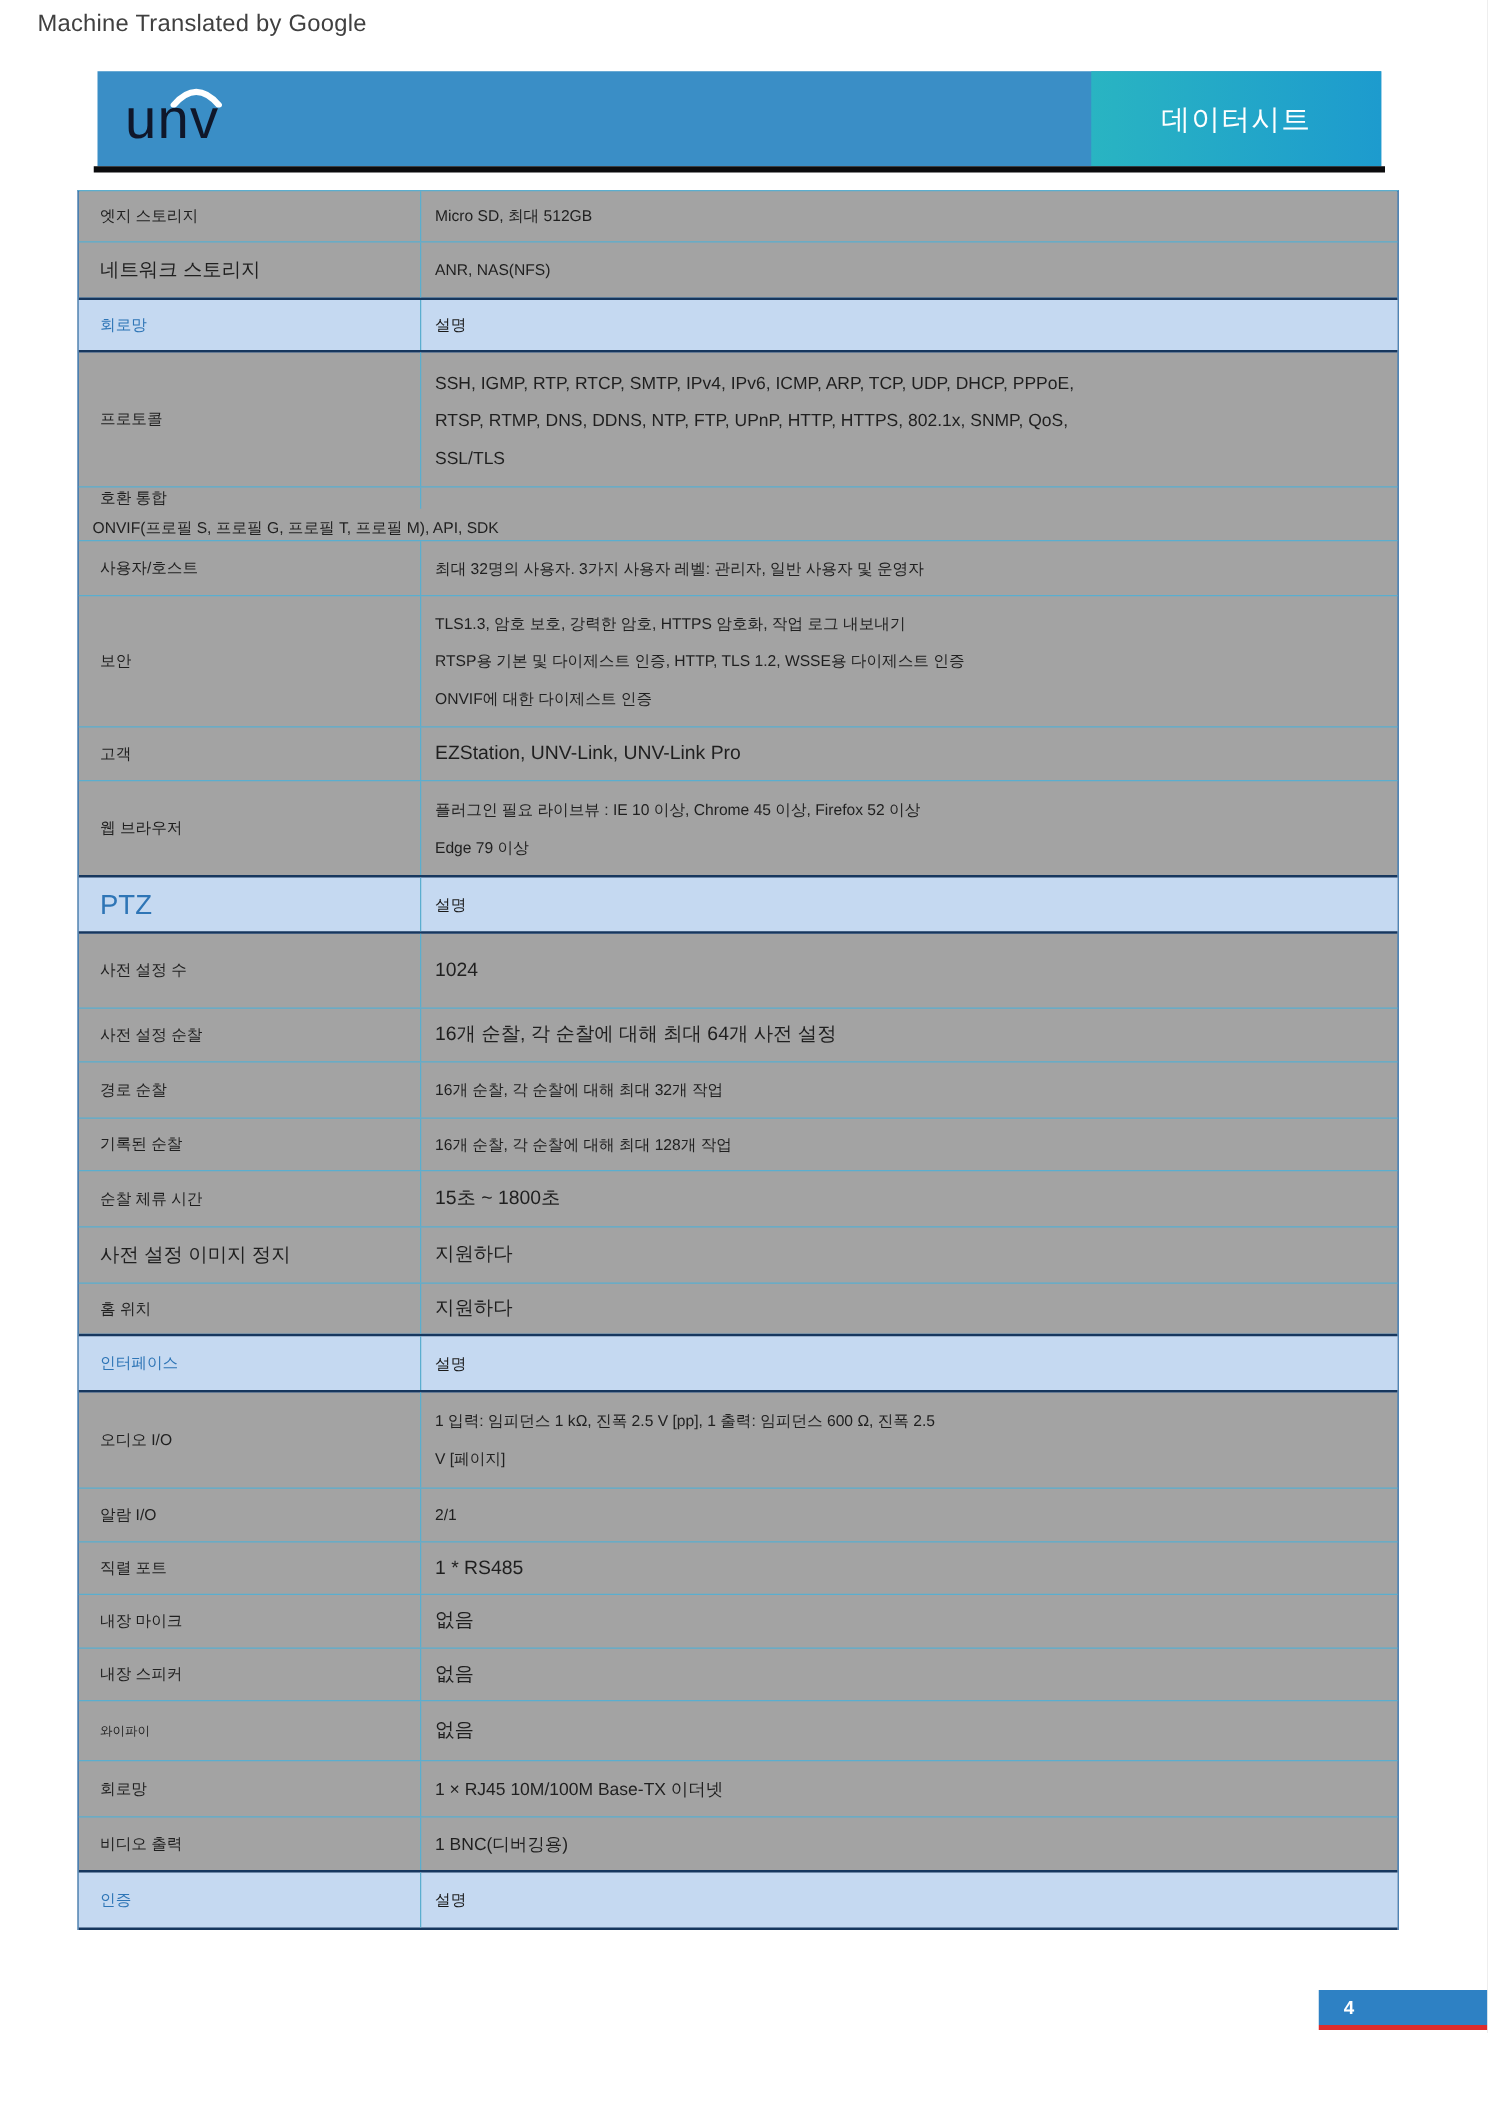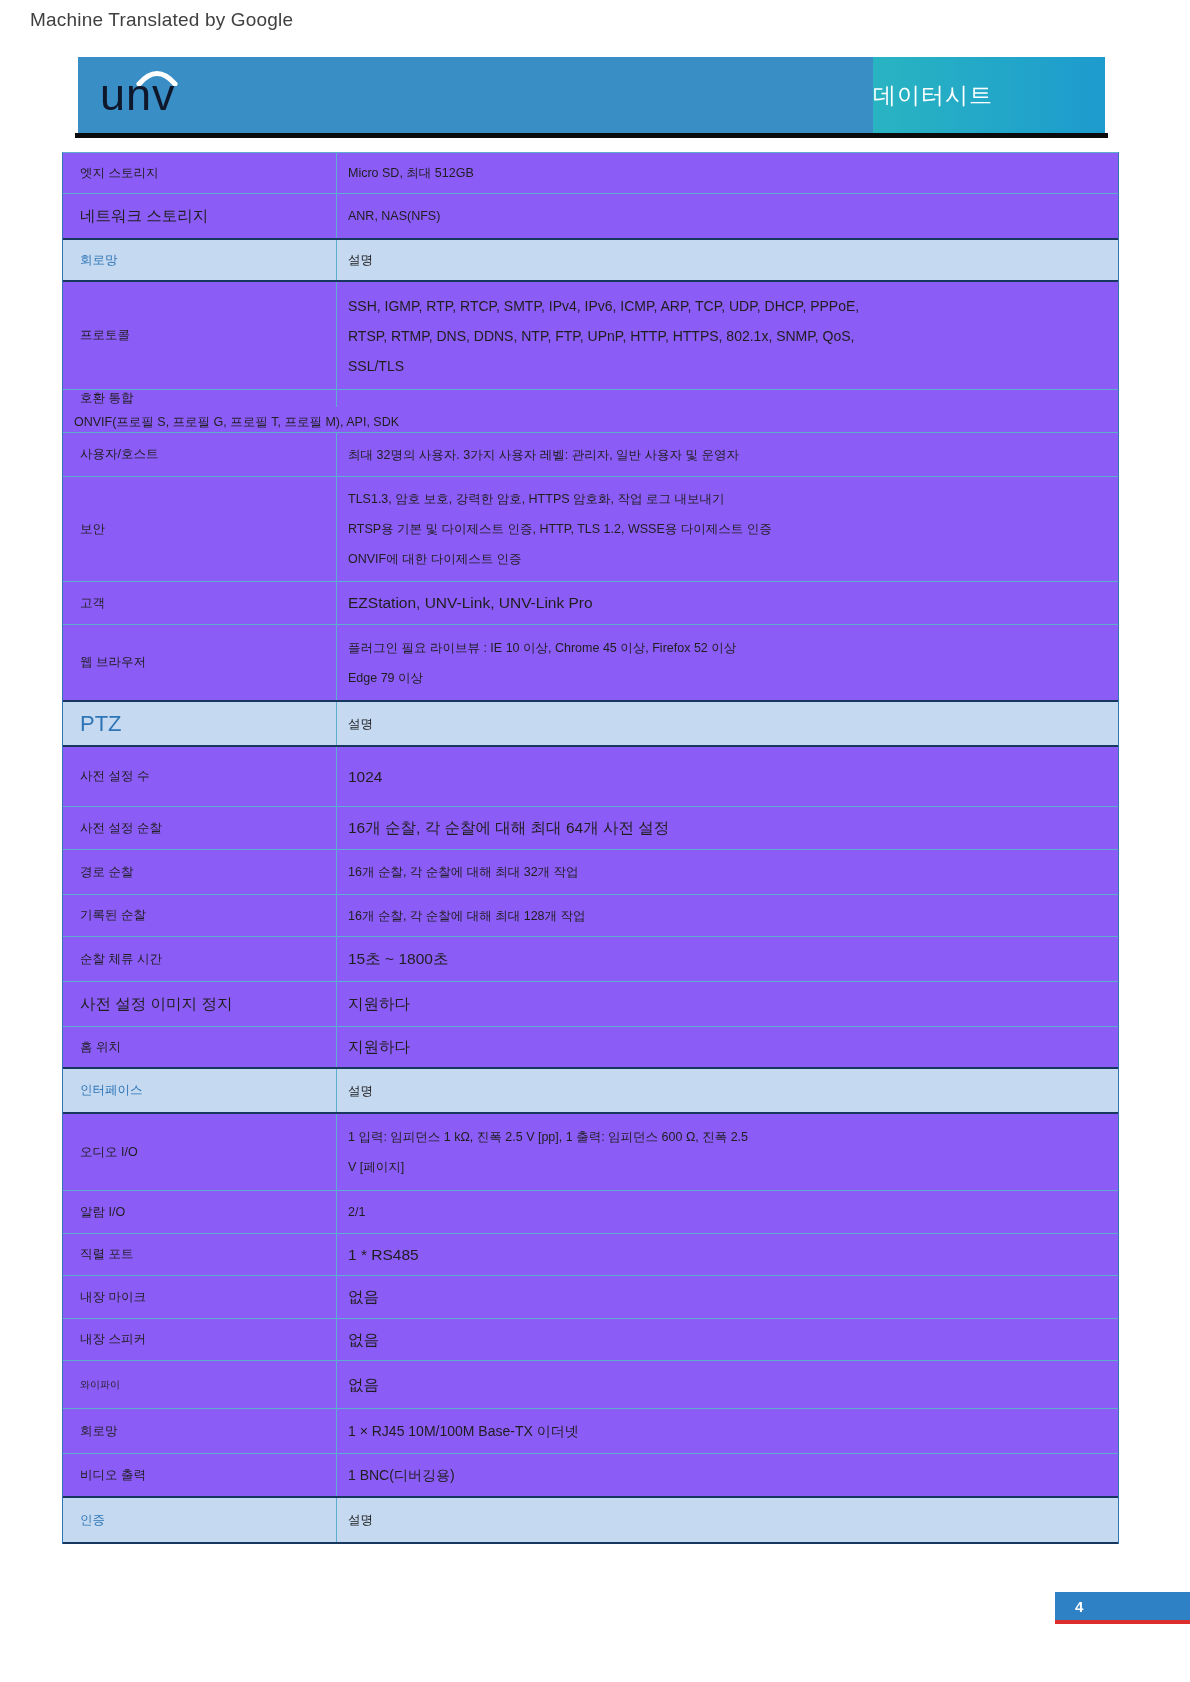--- a/index.html
+++ b/index.html
@@ -24,35 +24,35 @@
     position:absolute;left:22px;top:9px;
     color:#0f172a;font-size:45px;font-weight:normal;
     letter-spacing:1px;line-height:58px;
   }
   .logo-arc{
     position:absolute;left:36px;top:2px;width:42px;height:18px;
   }
   .banner-box{
     position:absolute;right:0;top:0;width:232px;height:76px;
     background:linear-gradient(90deg,#29b4c2 0%,#1d9bce 100%);
-    display:flex;align-items:center;justify-content:flex-start;
+    display:flex;align-items:center;justify-content:center;
   }
   .banner-title{color:#ffffff;font-size:23px;letter-spacing:1px;}
   .header-underline{
     position:absolute;left:75px;top:133px;width:1033px;height:5px;
     background:#0b0b0d;
   }
   
   .spec-table{
     position:absolute;left:62px;top:152px;width:1057px;
     border-left:1px solid #2e75b6;
     border-right:1px solid #2e75b6;
     border-top:1px solid #5aaecf;
     box-sizing:border-box;
-    background:#8b5cf6;
+    background:#a3a3a3;
   }
   .row{
     display:flex;box-sizing:border-box;align-items:stretch;
   }
   .row.data{border-bottom:1px solid #5aaecf;}
   .row.section{
     background:#c5d9f1;
     border-top:2px solid #17375e;
     border-bottom:2px solid #17375e;
     margin-top:-1px;

